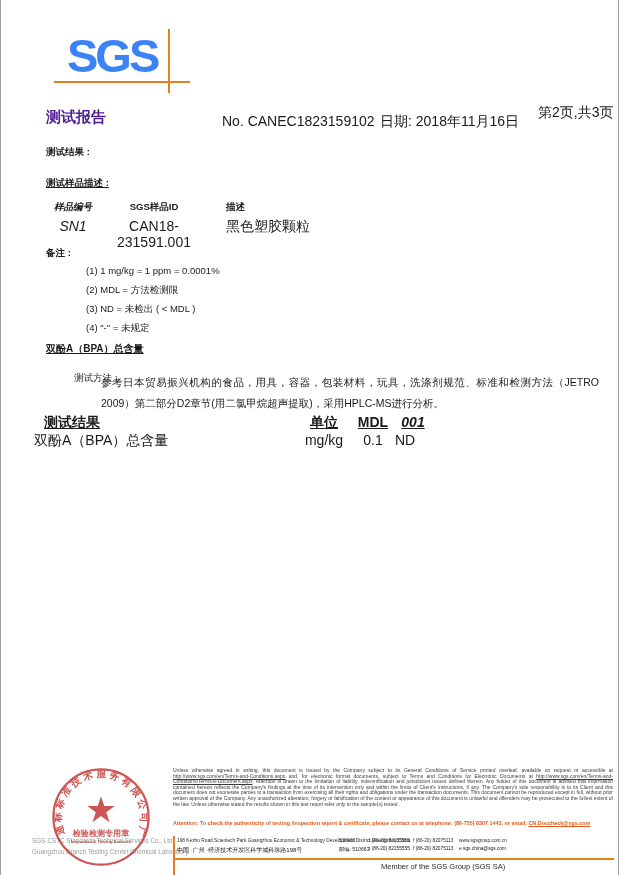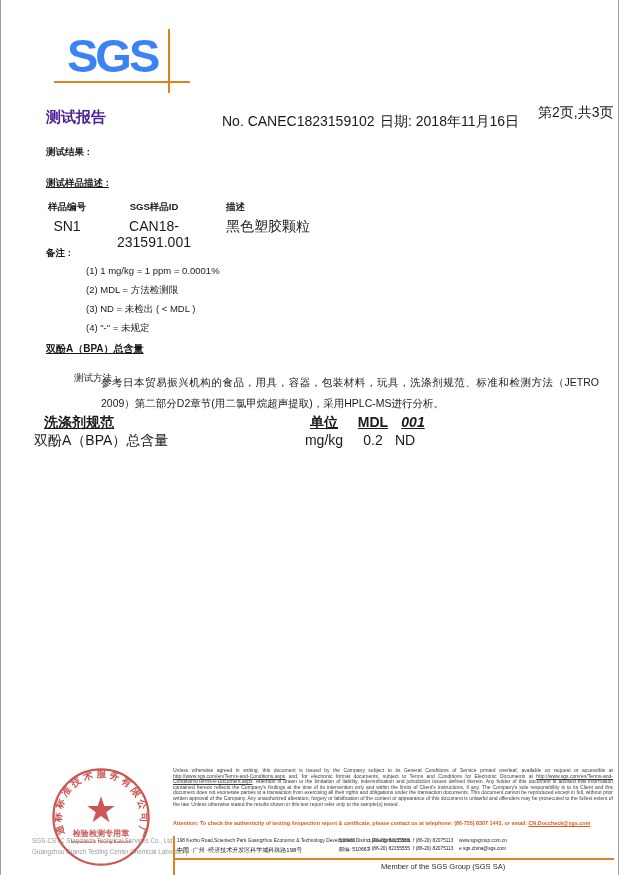--- a/index.html
+++ b/index.html
@@ -26,21 +26,21 @@
   .report-title{left:45px;top:108px;font-size:15px;font-weight:bold;color:#4c1d95;}
   .report-no{left:221px;top:113px;font-size:9.5px;}
   .report-date{left:379px;top:113px;font-size:9.5px;}
   .page-info{left:503px;top:104px;font-size:9.5px;margin-left:34px;}
   
   .lbl{font-size:9.5px;font-weight:bold;}
   .txt{font-size:14px;}
   .results-label{left:45px;top:146px;}
   .sample-heading{left:45px;top:177px;text-decoration:underline;text-align:right;}
   .col-c{text-align:center;display:block;}
-  .s-col1{left:40px;width:52px;}
+  .s-col1{left:46px;width:52px;font-style:italic;}
   .s-col2{left:112px;width:82px;}
   .s-col3{left:225px;}
   .s-head{top:201px;}
   .s-row{top:218px;font-weight:normal;}
   .notes-heading{left:45px;top:247px;}
   .note{left:85px;font-size:9.5px;}
   .bpa-heading{left:45px;top:342px;font-size:10px;text-decoration:underline;}
   .method-label{left:45px;top:372px;font-size:9.5px;margin-left:28px;}
   .method-text{left:100px;top:372px;width:498px;font-size:10.5px;line-height:21px;text-align:justify;}
   .r-head{top:414px;font-weight:bold;}
@@ -112,27 +112,27 @@
     <div class="abs note" style="top:284px">(2) MDL = 方法检测限</div>
     <div class="abs note" style="top:303px">(3) ND = 未检出 ( &lt; MDL )</div>
     <div class="abs note" style="top:322px">(4) "-" = 未规定</div>
   </div>
 
   <div class="abs bpa-heading lbl">双酚A（BPA）总含量</div>
   <div class="abs method-label txt">测试方法 :</div>
   <div class="abs method-text">参考日本贸易振兴机构的食品，用具，容器，包装材料，玩具，洗涤剂规范、标准和检测方法（JETRO 2009）第二部分D2章节(用二氯甲烷超声提取)，采用HPLC-MS进行分析。</div>
 
   <div>
-    <span class="abs r-head r-item-h txt">洗涤剂规范</span>
+    <span class="abs r-head r-item-h txt">测试结果</span>
     <span class="abs r-head r-unit txt col-c"><span class="u">单位</span></span>
     <span class="abs r-head r-mdl txt col-c"><span class="u">MDL</span></span>
     <span class="abs r-head r-smp txt col-c"><span class="u it">001</span></span>
     <span class="abs r-row r-item txt">双酚A（BPA）总含量</span>
     <span class="abs r-row r-unit txt col-c">mg/kg</span>
-    <span class="abs r-row r-mdl txt col-c">0.2</span>
+    <span class="abs r-row r-mdl txt col-c">0.1</span>
     <span class="abs r-row r-smp txt col-c">ND</span>
   </div>
 
   <div class="abs company-lines">
     <div>SGS-CSTC Standards Technical Services Co., Ltd.</div>
     <div>Guangzhou Branch Testing Center Chemical Laboratory.</div>
   </div>
 
   <svg class="abs stamp" viewBox="0 0 120 120">
     <circle cx="60" cy="60" r="56" fill="none" stroke="#c43f3c" stroke-width="2.6"></circle>

